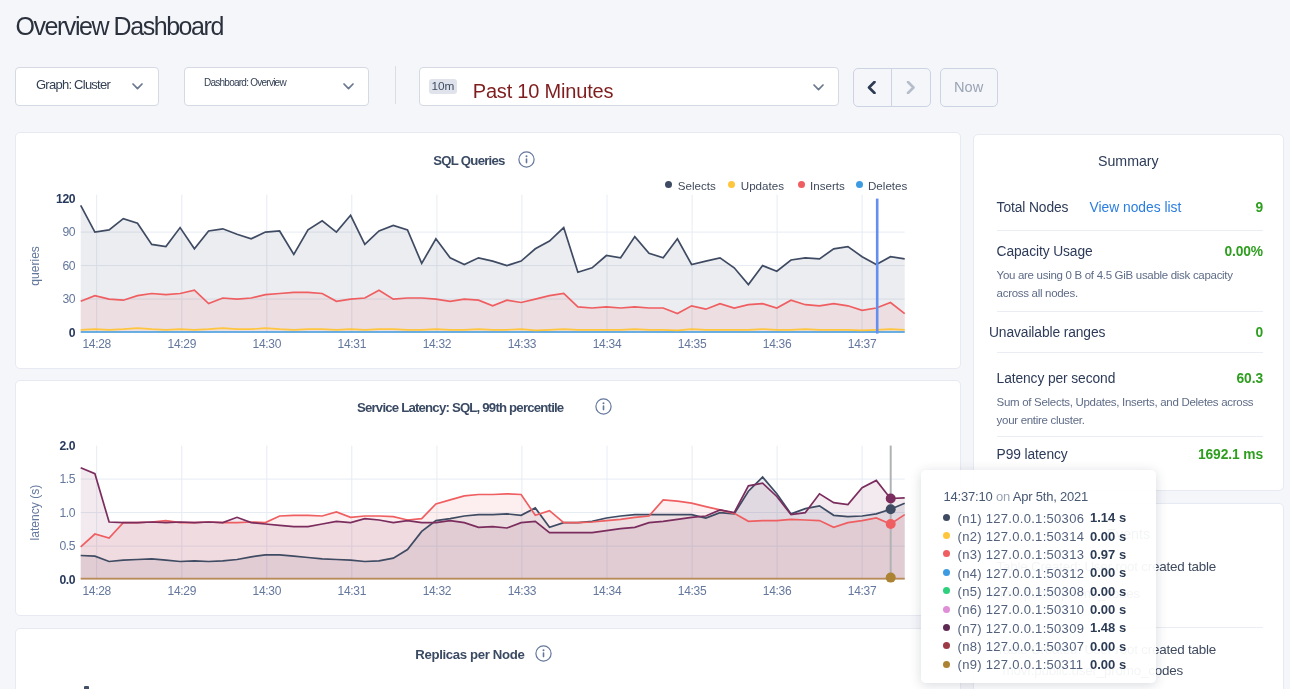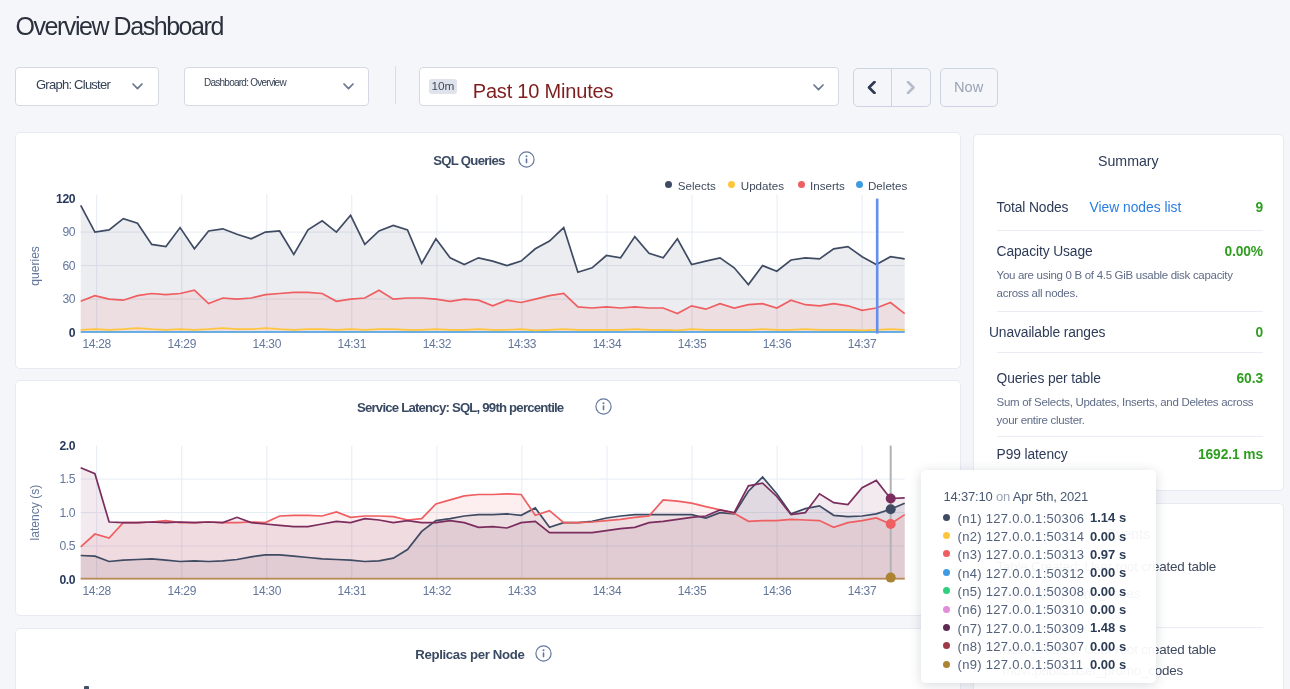--- a/index.html
+++ b/index.html
@@ -161,21 +161,21 @@
 <div class="abs b" style="left:1089.5px;top:199.5px;font-size:13.8px;color:#2a7de1">View nodes list</div>
 <div class="sval" style="top:199.5px;width:250px;left:1013px">9</div>
 <div class="sep" style="left:996.6px;top:230.1px;width:266.9px"></div>
 <div class="slabel" style="left:996.6px;top:244.3px">Capacity Usage</div>
 <div class="sval" style="top:244.3px;width:250px;left:1013px">0.00%</div>
 <div class="ssub" style="left:996.6px;top:266.3px;width:280px">You are using 0 B of 4.5 GiB usable disk capacity<br>across all nodes.</div>
 <div class="sep" style="left:996.6px;top:310.6px;width:266.9px"></div>
 <div class="slabel" style="left:989px;top:324.6px">Unavailable ranges</div>
 <div class="sval" style="top:324.6px;width:250px;left:1013px">0</div>
 <div class="sep" style="left:996.6px;top:351.6px;width:266.9px"></div>
-<div class="slabel" style="left:996.6px;top:370.7px">Queries per table</div>
+<div class="slabel" style="left:996.6px;top:370.7px">Latency per second</div>
 <div class="sval" style="top:370.7px;width:250px;left:1013px">60.3</div>
 <div class="ssub" style="left:996.6px;top:393.1px;width:285px">Sum of Selects, Updates, Inserts, and Deletes across<br>your entire cluster.</div>
 <div class="sep" style="left:996.6px;top:435.8px;width:266.9px"></div>
 <div class="slabel" style="left:996.6px;top:447.1px">P99 latency</div>
 <div class="sval" style="top:447.1px;width:250px;left:1013px">1692.1 ms</div>
 <div class="abs b" style="left:972.7px;top:525.5px;width:311.3px;text-align:center;font-size:14.2px;color:#3a4a63">Events</div>
 <div class="abs" style="right:74px;top:559px;font-size:13.4px;color:#3f4a5f;letter-spacing:-0.2px">Table Created: User root created table</div>
 <div class="abs" style="right:150px;top:586px;font-size:13.4px;color:#3f4a5f;letter-spacing:-0.2px">movr.public.promo_codes</div>
 <div class="sep" style="left:996.6px;top:627px;width:266.9px"></div>
 <div class="abs" style="right:74px;top:641.8px;font-size:13.4px;color:#3f4a5f;letter-spacing:-0.2px">Table Created: User root created table</div>

